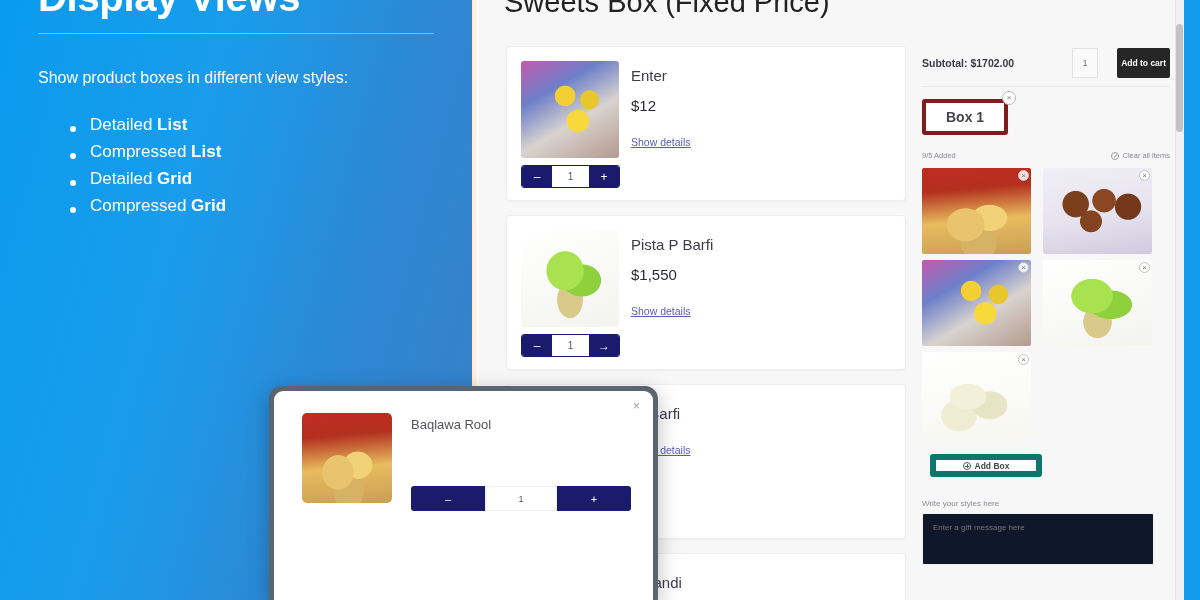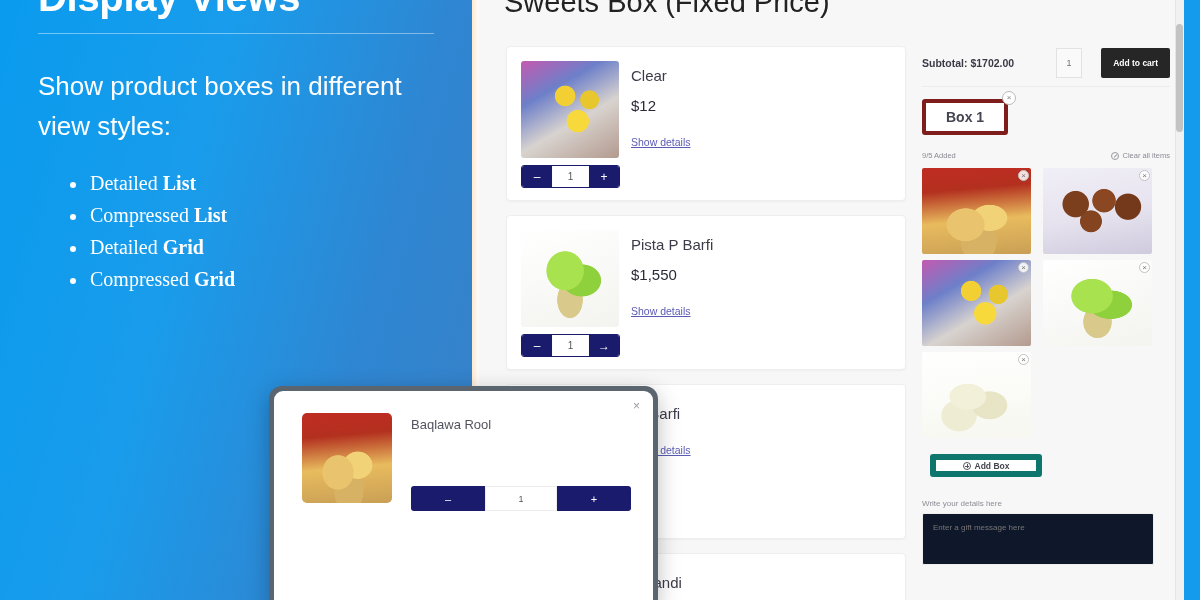--- a/index.html
+++ b/index.html
@@ -29,36 +29,35 @@
     white-space: nowrap;
   }
   #promo-rule {
     height: 1px;
     background: rgba(255,255,255,0.42);
     margin-top: 13px;
     width: 396px;
   }
   #promo-sub {
     color: #ffffff;
-    font-size: 26px;
+    font-size: 16px;
     line-height: 1.55;
     margin-top: 32px;
     font-weight: 400;
   }
   #promo-list {
     margin-top: 20px;
     padding-left: 52px;
     list-style: none;
   }
   #promo-list li {
     color: #ffffff;
-    font-size: 20px;
+    font-size: 17px;
     line-height: 1.6;
     position: relative;
-    font-family: Liberation Serif, serif;
   }
   #promo-list li::before {
     content: "";
     position: absolute;
     left: -20px; top: 15px;
     width: 6px; height: 6px;
     border-radius: 50%;
     background: #ffffff;
   }
   #promo-list li b { font-weight: bold; }
@@ -205,21 +204,21 @@
     display: flex;
     align-items: center;
     justify-content: center;
     margin-right: 7px;
   }
   #add-to-cart-btn {
     background: #262626;
     color: #ffffff;
     font-size: 8.5px;
     font-weight: bold;
-    padding: 0 12px;
+    padding: 0 4px;
     height: 30px;
     border: none;
     border-radius: 2px;
     display: flex;
     align-items: center;
     justify-content: center;
     cursor: pointer;
     white-space: nowrap;
     text-align: center;
   }
@@ -492,21 +491,21 @@
 
   <div id="app-title">Sweets Box (Fixed Price)</div>
 
   <div id="product-column">
 
     <div class="product-card">
       <div class="product-thumb">
           <div class="img-laddoo-bowl"></div>
         </div>
       <div class="product-info">
-        <div class="product-name">Clear</div>
+        <div class="product-name">Enter</div>
         <div class="product-price">$12</div>
         <span class="product-details-link">Show details</span>
       </div>
       <div class="qty-stepper">
         <div class="qty-btn">–</div>
         <div class="qty-val">1</div>
         <div class="qty-btn">+</div>
       </div>
     </div>
 
@@ -598,21 +597,21 @@
         <div class="cart-thumb-remove">×</div>
         <div class="img-barfi-white"></div>
       </div>
     </div>
 
     <div id="add-box-btn">
       <span class="plus-circ"></span>
       <span>Add Box</span>
     </div>
 
-    <div id="message-label">Write your details here</div>
+    <div id="message-label">Write your styles here</div>
     <textarea id="gift-message-area" placeholder="Enter a gift message here" style=""></textarea>
   </div>
 
   <div id="app-scroll-gutter"></div>
   <div id="app-scroll-thumb"></div>
   <div id="app-right-border"></div>
 </div>
 
 <div id="modal-device">
   <div id="modal-inner">

